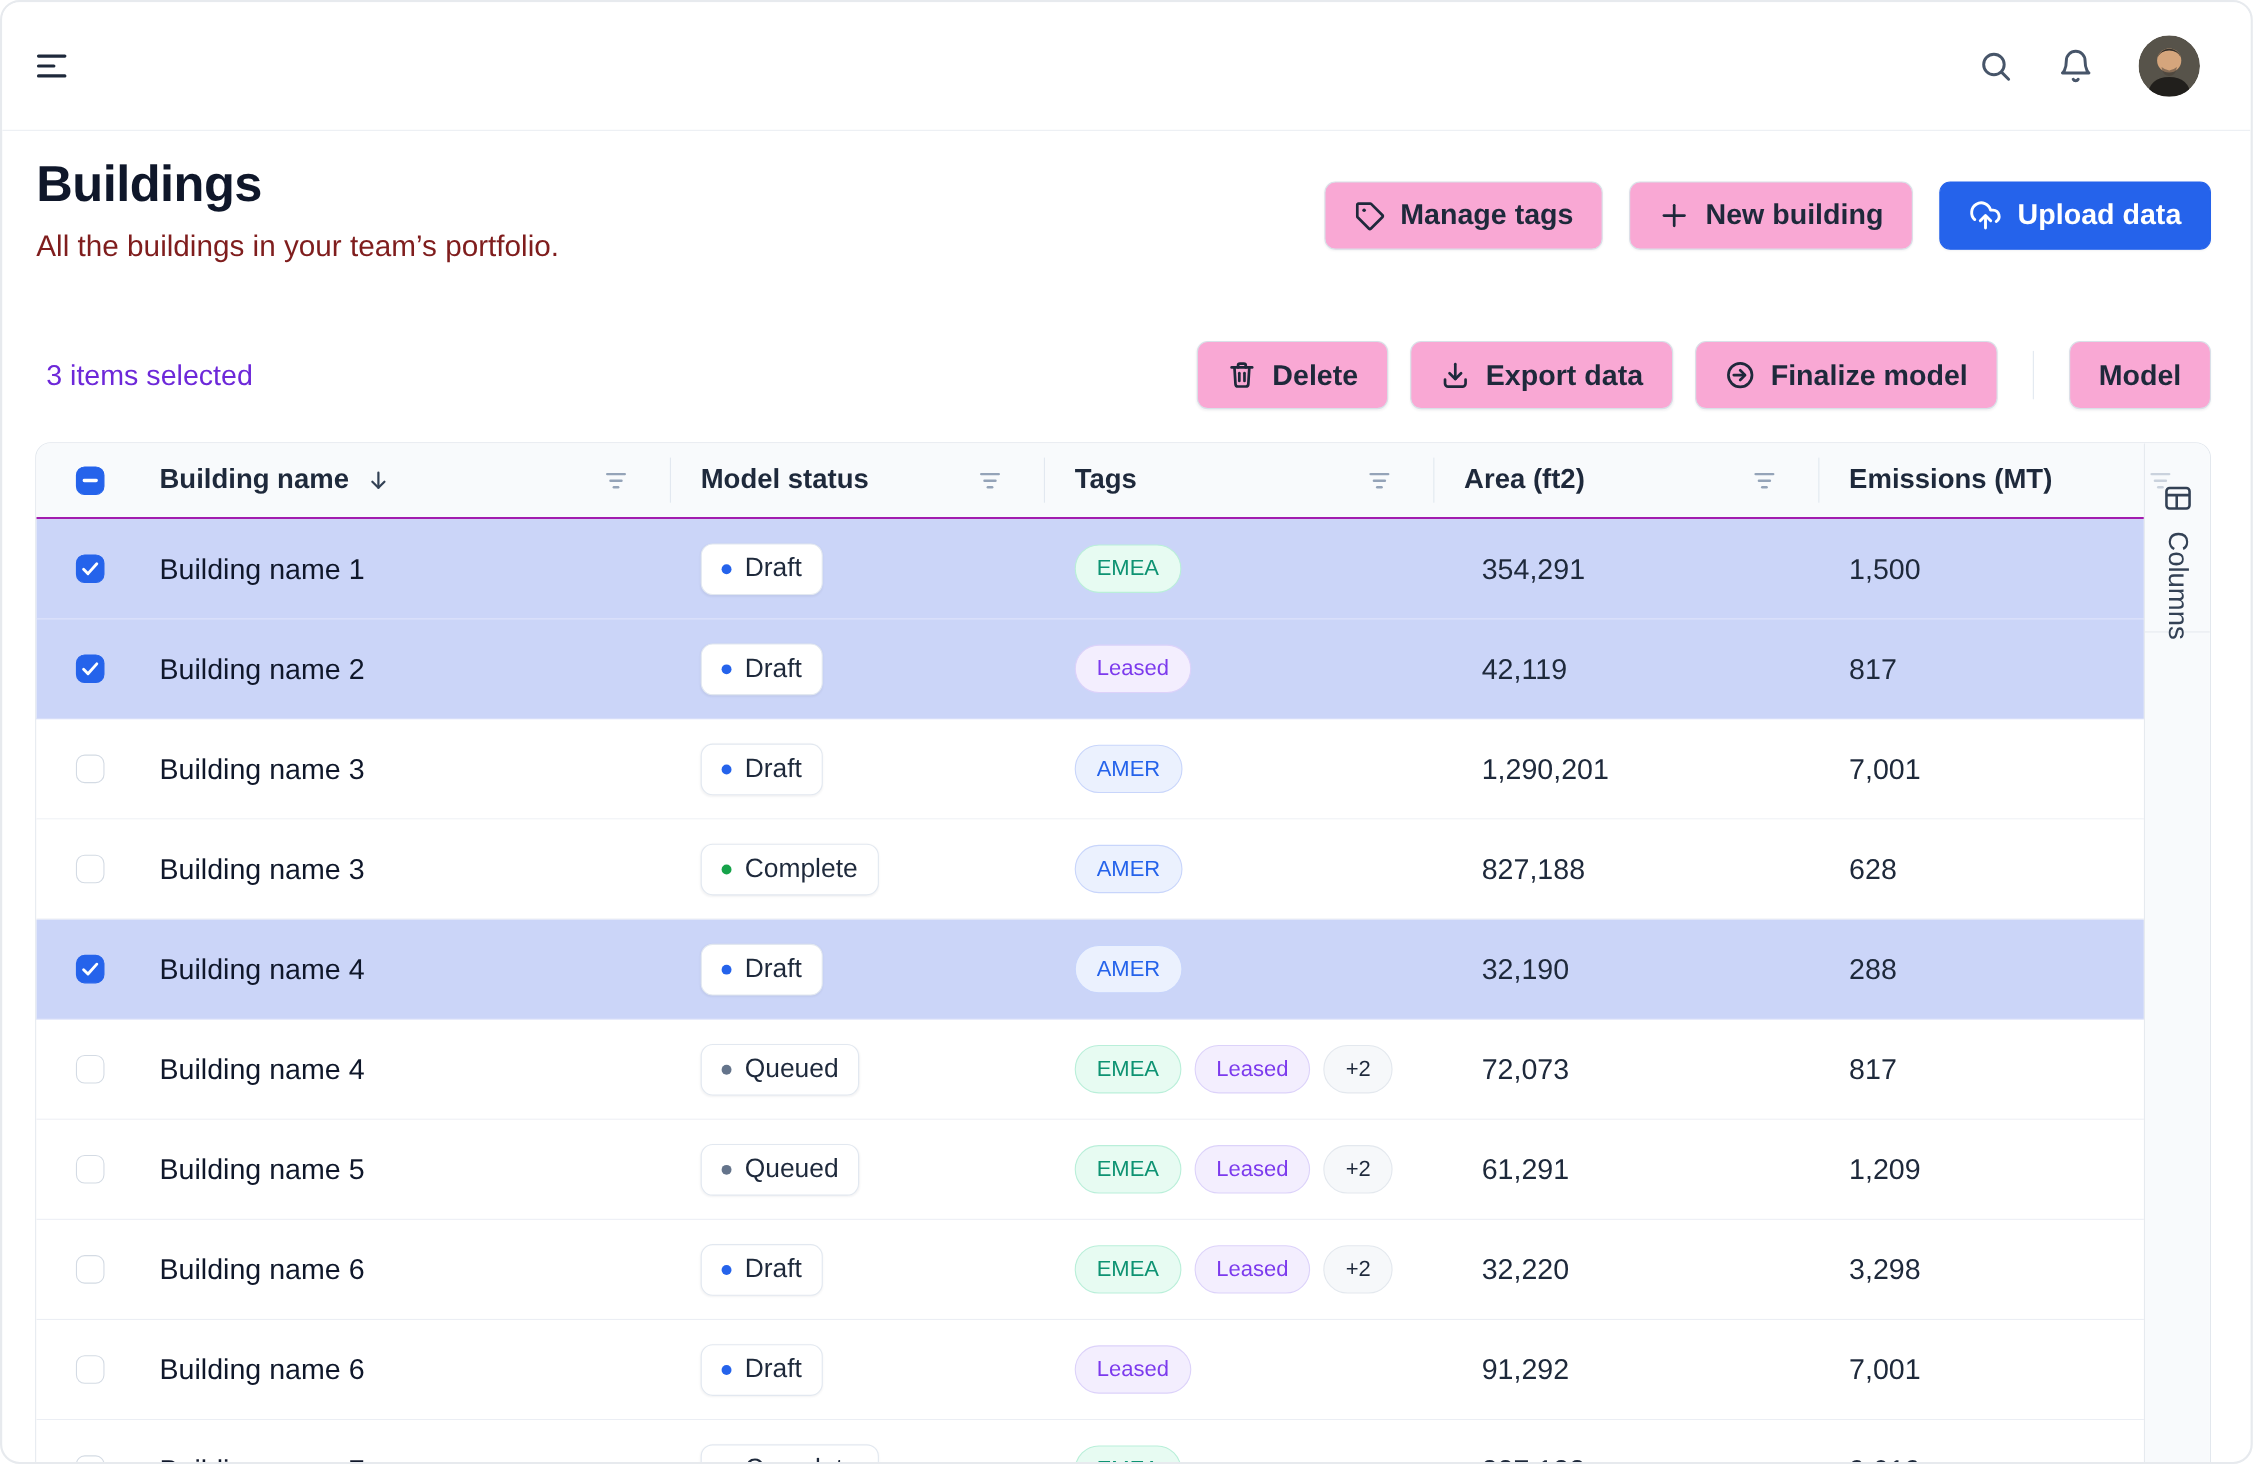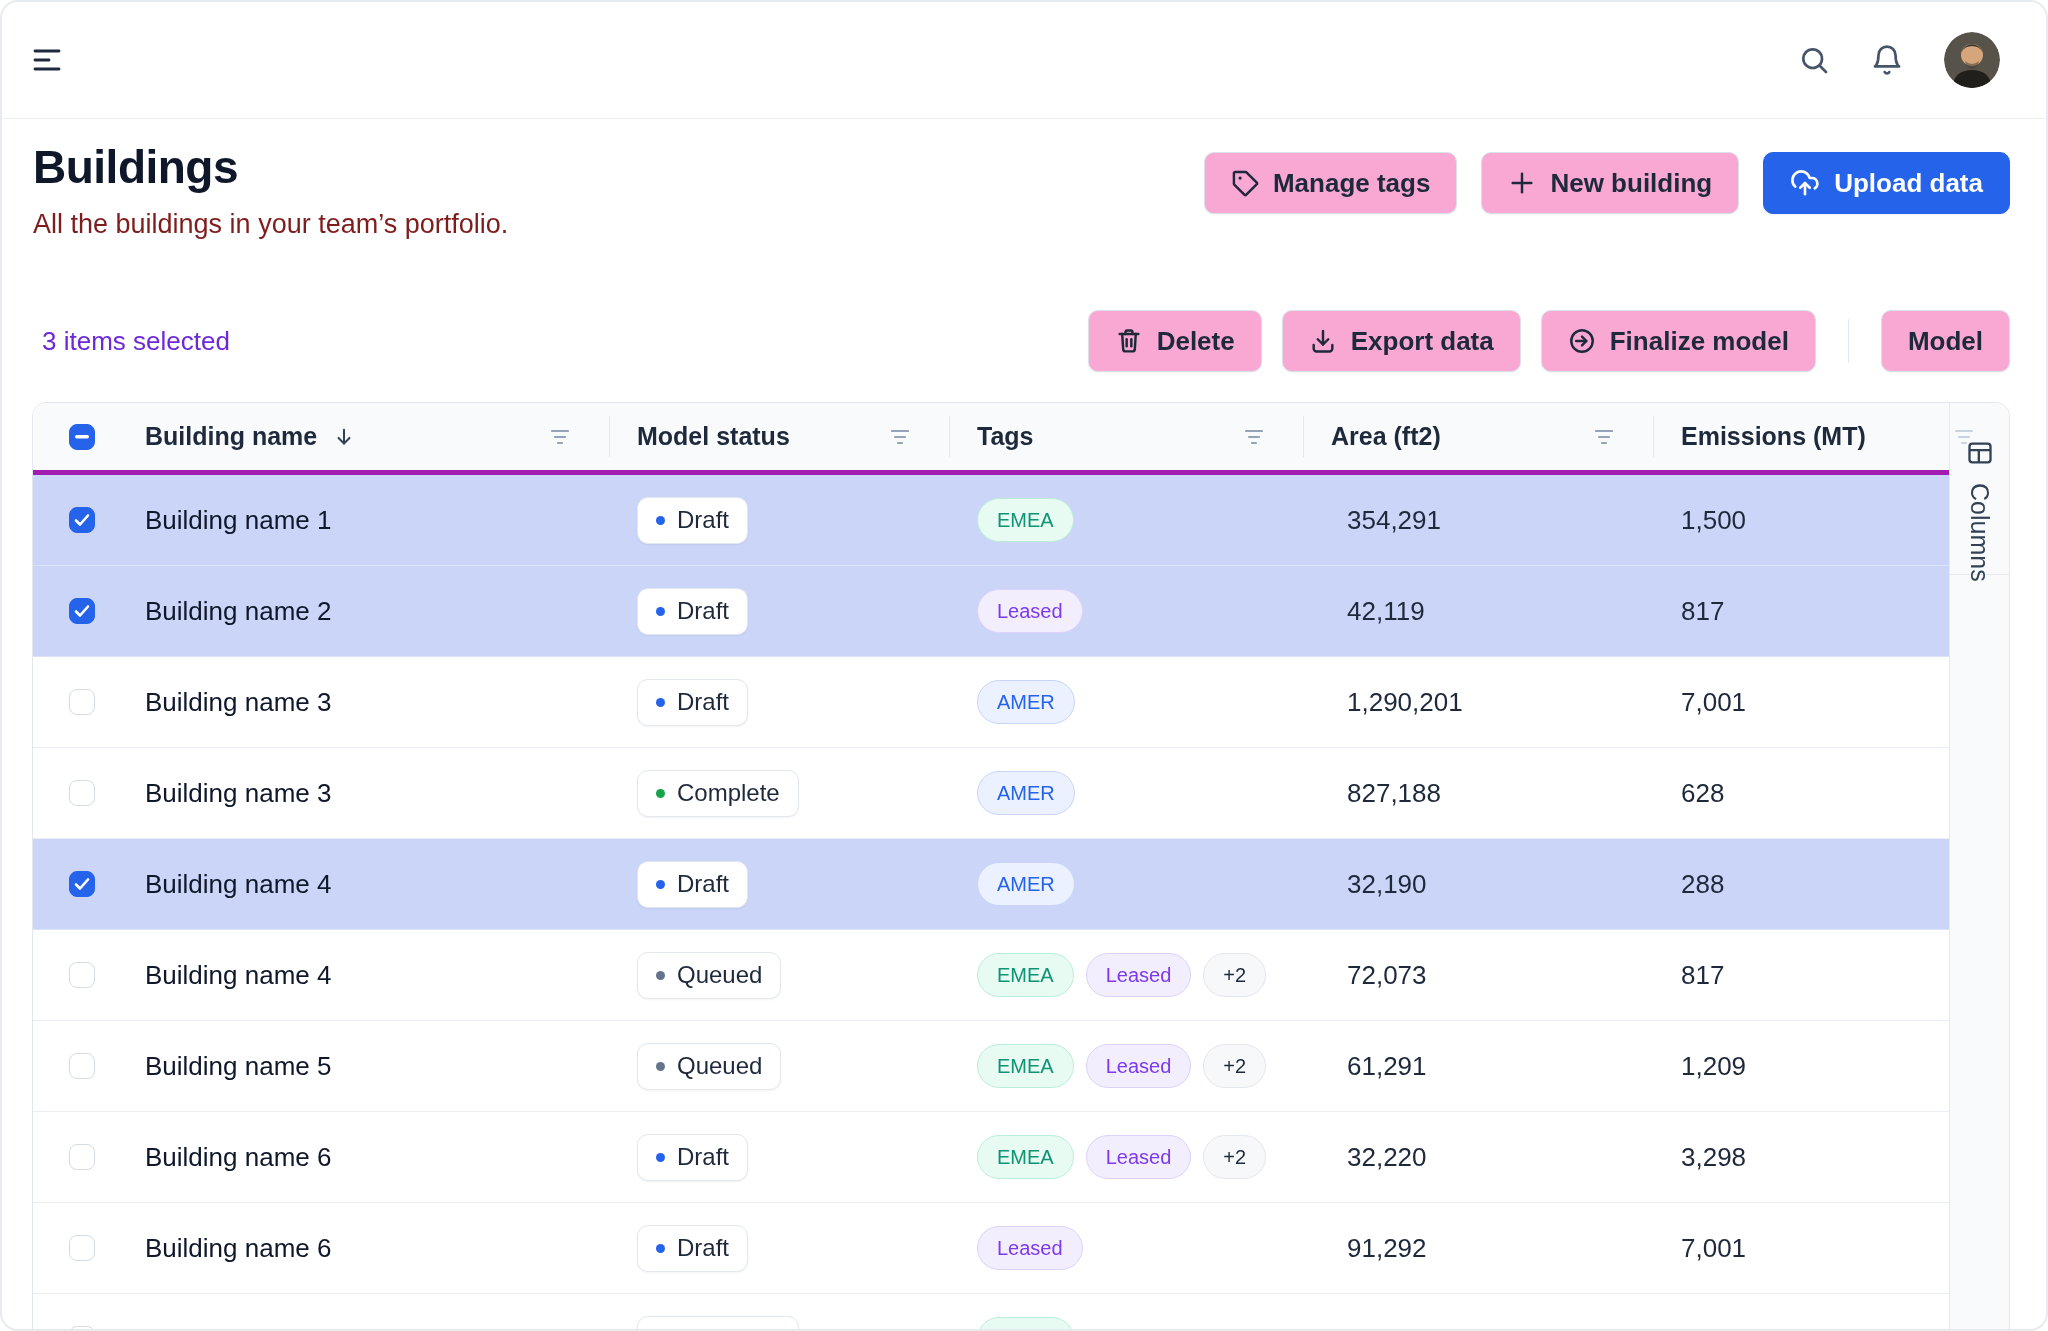--- a/index.html
+++ b/index.html
@@ -14,21 +14,21 @@
   
   .topbar{position:absolute;top:0;left:0;right:0;height:117px;
     border-bottom:1px solid #ECEFF3;display:flex;align-items:center;
     justify-content:space-between;padding:0 46px 0 31px;box-sizing:border-box;background:#fff;}
   .topbar-right{display:flex;align-items:center;gap:40px;}
   .icon-btn{background:none;border:none;padding:0;cursor:pointer;display:flex;}
   .avatar{width:56px;height:56px;border-radius:50%;overflow:hidden;flex:none;}
 
   
   .page-head{position:absolute;top:140px;left:31px;right:36px;
-    display:flex;justify-content:space-between;align-items:flex-start;}
+    display:flex;justify-content:space-between;align-items:center;}
   .page-title{font-size:46px;font-weight:700;letter-spacing:-0.5px;color:#0F172A;line-height:1.1;margin:0;}
   .page-subtitle{margin-top:16px;font-size:27px;color:#7f1d1d;}
   .head-actions{display:flex;gap:24px;margin-top:10px;}
 
   .btn{height:62px;display:inline-flex;align-items:center;gap:14px;padding:0 26px;
     border:1px solid #D9E0E8;border-radius:10px;background:#f9a8d4;
     font-family:inherit;font-size:26px;font-weight:600;color:#1E293B;
     box-shadow:0 1px 2px rgba(16,24,40,.05);cursor:pointer;white-space:nowrap;}
   .btn svg{stroke:#1E293B;}
   .btn-primary{background:#2563EB;border-color:#2563EB;color:#fff;}
@@ -41,21 +41,21 @@
   .selection-actions{margin-left:auto;display:flex;align-items:center;gap:20px;}
   .v-divider{width:1px;height:44px;background:#E2E8F0;margin:0 12px;}
 
   
   .card{position:absolute;top:400px;left:30px;width:1978px;height:951px;
     border:1px solid #E3E8EE;border-radius:14px;overflow:hidden;background:#fff;
     display:flex;box-sizing:border-box;}
   .table-area{width:1916px;flex:none;}
 
   .thead,.row{display:grid;grid-template-columns:102px 474px 340px 354px 350px 296px;align-items:center;}
-  .thead{height:67px;background:#F8FAFC;border-bottom:5px solid #a21caf;}
+  .thead{height:67px;background:#F8FAFC;border-bottom:2px solid #a21caf;}
   .th{position:relative;height:100%;display:flex;align-items:center;
     padding-left:28px;box-sizing:border-box;font-size:25px;font-weight:600;color:#1E293B;cursor:pointer;}
   .th-line::before{content:'';position:absolute;left:0;top:13px;bottom:13px;width:1px;background:#E2E8F0;}
   .th .filter{margin-left:auto;margin-right:38px;flex:none;}
   .th .filter-hidden{margin-right:-26px;opacity:.45;}
   .th-check{padding-left:36px;}
   .th-name{padding-left:10px;gap:16px;}
 
   .row{height:90px;border-bottom:1px solid #EBEEF4;font-size:26px;color:#1E293B;background:#fff;cursor:pointer;}
   .row.selected{background:#CBD5F8;border-bottom-color:#DCE2FA;}

